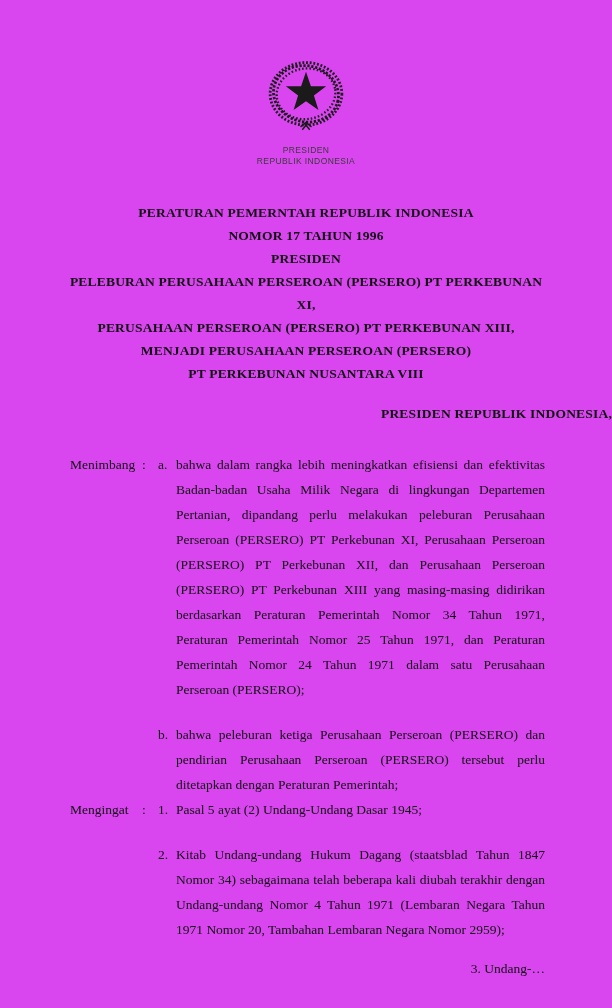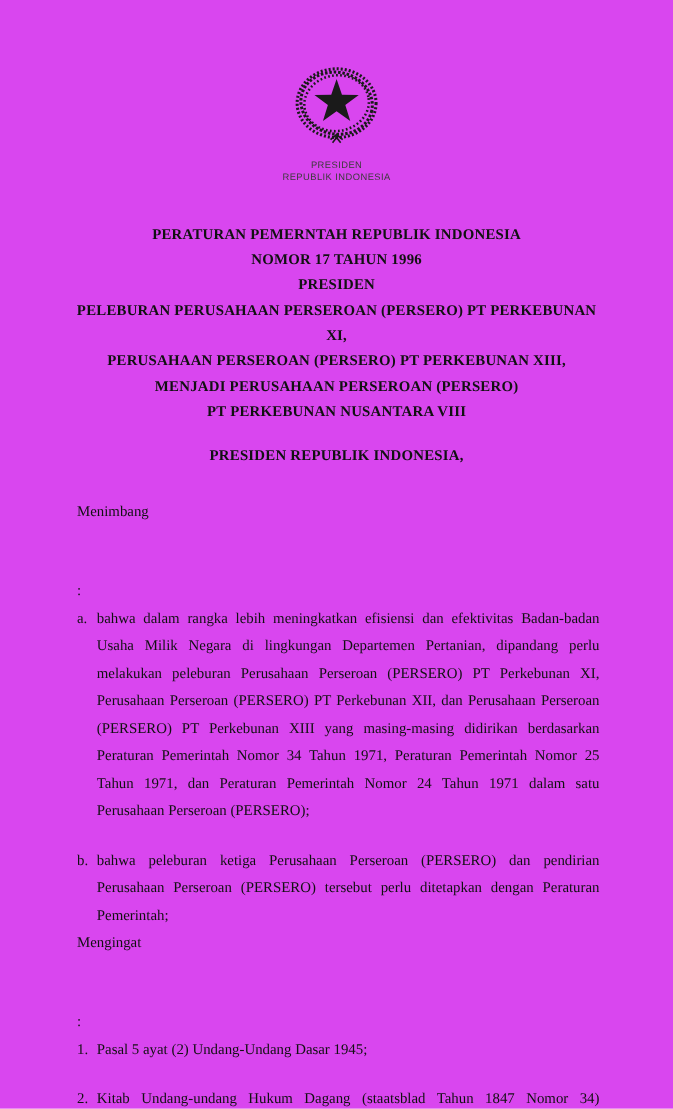--- a/index.html
+++ b/index.html
@@ -28,34 +28,34 @@
     margin-top: 34px;
     text-align: center;
     font-weight: bold;
     font-size: 13.5px;
     line-height: 23px;
     letter-spacing: 0.2px;
     padding: 0 64px;
   }
   .salutation {
     margin-top: 17px;
-    text-align: center;
+    text-align: right;
     font-weight: bold;
     font-size: 13.5px;
     line-height: 23px;
     letter-spacing: 0.2px;
   }
   .body {
     margin-top: 27px;
     padding-left: 70px;
     padding-right: 67px;
     font-size: 13.5px;
     line-height: 25px;
   }
-  .section { display: flex; align-items: flex-start; flex-direction: column; }
+  .section { display: flex; align-items: flex-start; }
   .section + .section { margin-top: 0; }
   .sec-label { width: 72px; flex: 0 0 72px; }
   .sec-colon { width: 16px; flex: 0 0 16px; text-align: left; }
   .sec-items { flex: 1 1 auto; min-width: 0; }
   .item { display: flex; align-items: flex-start; }
   .item + .item { margin-top: 20px; }
   .item-marker { width: 18px; flex: 0 0 18px; }
   .item-text {
     flex: 1 1 auto;
     min-width: 0;

